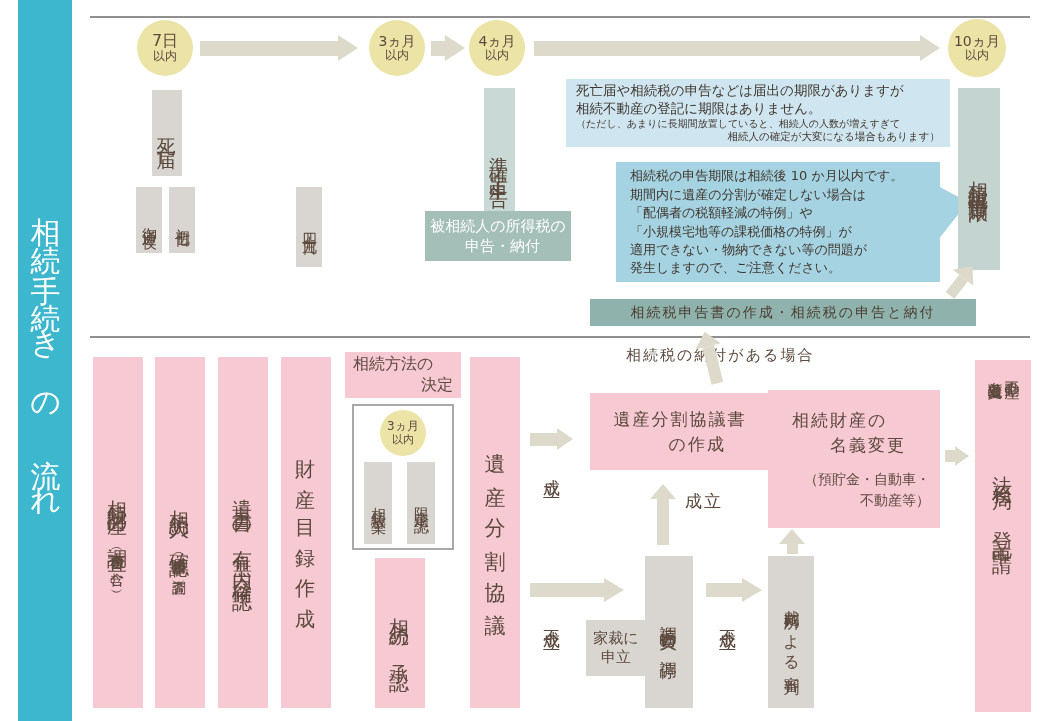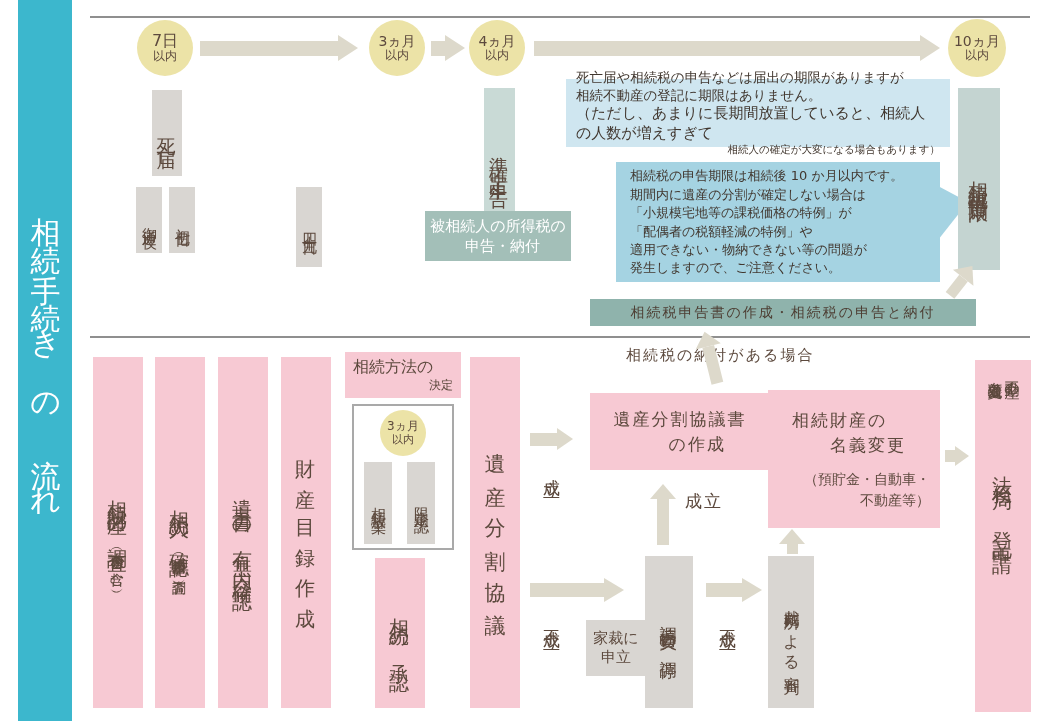--- a/index.html
+++ b/index.html
@@ -85,29 +85,29 @@
     <span class="vtext" style="font-size:19px;letter-spacing:8px;">準確定申告</span>
   </div>
   <div class="box sage" style="left:425px;top:211px;width:146px;height:50px;flex-direction:column;line-height:1.35;">
     <span style="font-size:15px;">被相続人の所得税の</span>
     <span style="font-size:15px;margin-left:9px;">申告・納付</span>
   </div>
 
   <div class="box note1" style="left:566px;top:79px;width:384px;height:68px;flex-direction:column;align-items:flex-start;padding:6px 10px;line-height:1.3;">
     <span style="font-size:13.5px;color:#41372f;">死亡届や相続税の申告などは届出の期限がありますが</span>
     <span style="font-size:13.5px;color:#41372f;">相続不動産の登記に期限はありません。</span>
-    <span style="font-size:15px;color:#41372f;">（ただし、あまりに長期間放置していると、相続人の人数が増えすぎて</span>
+    <span style="font-size:10px;color:#41372f;">（ただし、あまりに長期間放置していると、相続人の人数が増えすぎて</span>
     <span style="font-size:10.5px;color:#41372f;align-self:flex-end;">相続人の確定が大変になる場合もあります）</span>
   </div>
 
   <div class="box note2" style="left:616px;top:162px;width:324px;height:120px;flex-direction:column;align-items:flex-start;padding:7px 6px 6px 14px;line-height:1.42;">
     <span style="font-size:13px;color:#41372f;">相続税の申告期限は相続後 10 か月以内です。</span>
     <span style="font-size:13px;color:#41372f;">期間内に遺産の分割が確定しない場合は</span>
+    <span style="font-size:13px;color:#41372f;">「配偶者の税額軽減の特例」や</span>
     <span style="font-size:13px;color:#41372f;">「小規模宅地等の課税価格の特例」が</span>
-    <span style="font-size:13px;color:#41372f;">「配偶者の税額軽減の特例」や</span>
     <span style="font-size:13px;color:#41372f;">適用できない・物納できない等の問題が</span>
     <span style="font-size:13px;color:#41372f;">発生しますので、ご注意ください。</span>
   </div>
   <div class="tail" style="left:938px;top:186px;"></div>
 
   <div class="box palesage2" style="left:958px;top:88px;width:42px;height:182px;">
     <span class="vtext" style="font-size:20px;letter-spacing:4px;">相続税申告期限</span>
   </div>
   <div class="arr-u" style="left:948px;top:262px;transform:rotate(38deg);">
     <div class="head"></div>
@@ -134,21 +134,21 @@
   </div>
   <div class="box pink" style="left:218px;top:357px;width:50px;height:351px;">
     <span class="vtext" style="font-size:20px;letter-spacing:7px;">遺言書の有無・内容確認</span>
   </div>
   <div class="box pink" style="left:281px;top:357px;width:50px;height:351px;">
     <span class="vtext" style="font-size:20px;letter-spacing:30px;">財産目録作成</span>
   </div>
 
   <div class="box pink" style="left:345px;top:352px;width:116px;height:46px;flex-direction:column;align-items:stretch;justify-content:center;padding:0 8px;line-height:1.3;">
     <span style="font-size:16px;">相続方法の</span>
-    <span style="font-size:12px;text-align:right;">決定</span>
+    <span style="font-size:16px;text-align:right;">決定</span>
   </div>
   <div class="box" style="left:352px;top:404px;width:102px;height:146px;border:2px solid #a9a9a9;background:#fff;"></div>
   <div class="box yellow circle" style="left:380px;top:410px;width:46px;height:46px;z-index:2;">
     <span style="font-size:12px;">3ヵ月</span>
     <span style="font-size:11px;">以内</span>
   </div>
   <div class="box grayb" style="left:364px;top:462px;width:28px;height:82px;z-index:2;">
     <span class="vtext" style="font-size:15px;letter-spacing:4px;">相続放棄</span>
   </div>
   <div class="box grayb" style="left:407px;top:462px;width:28px;height:82px;z-index:2;">

